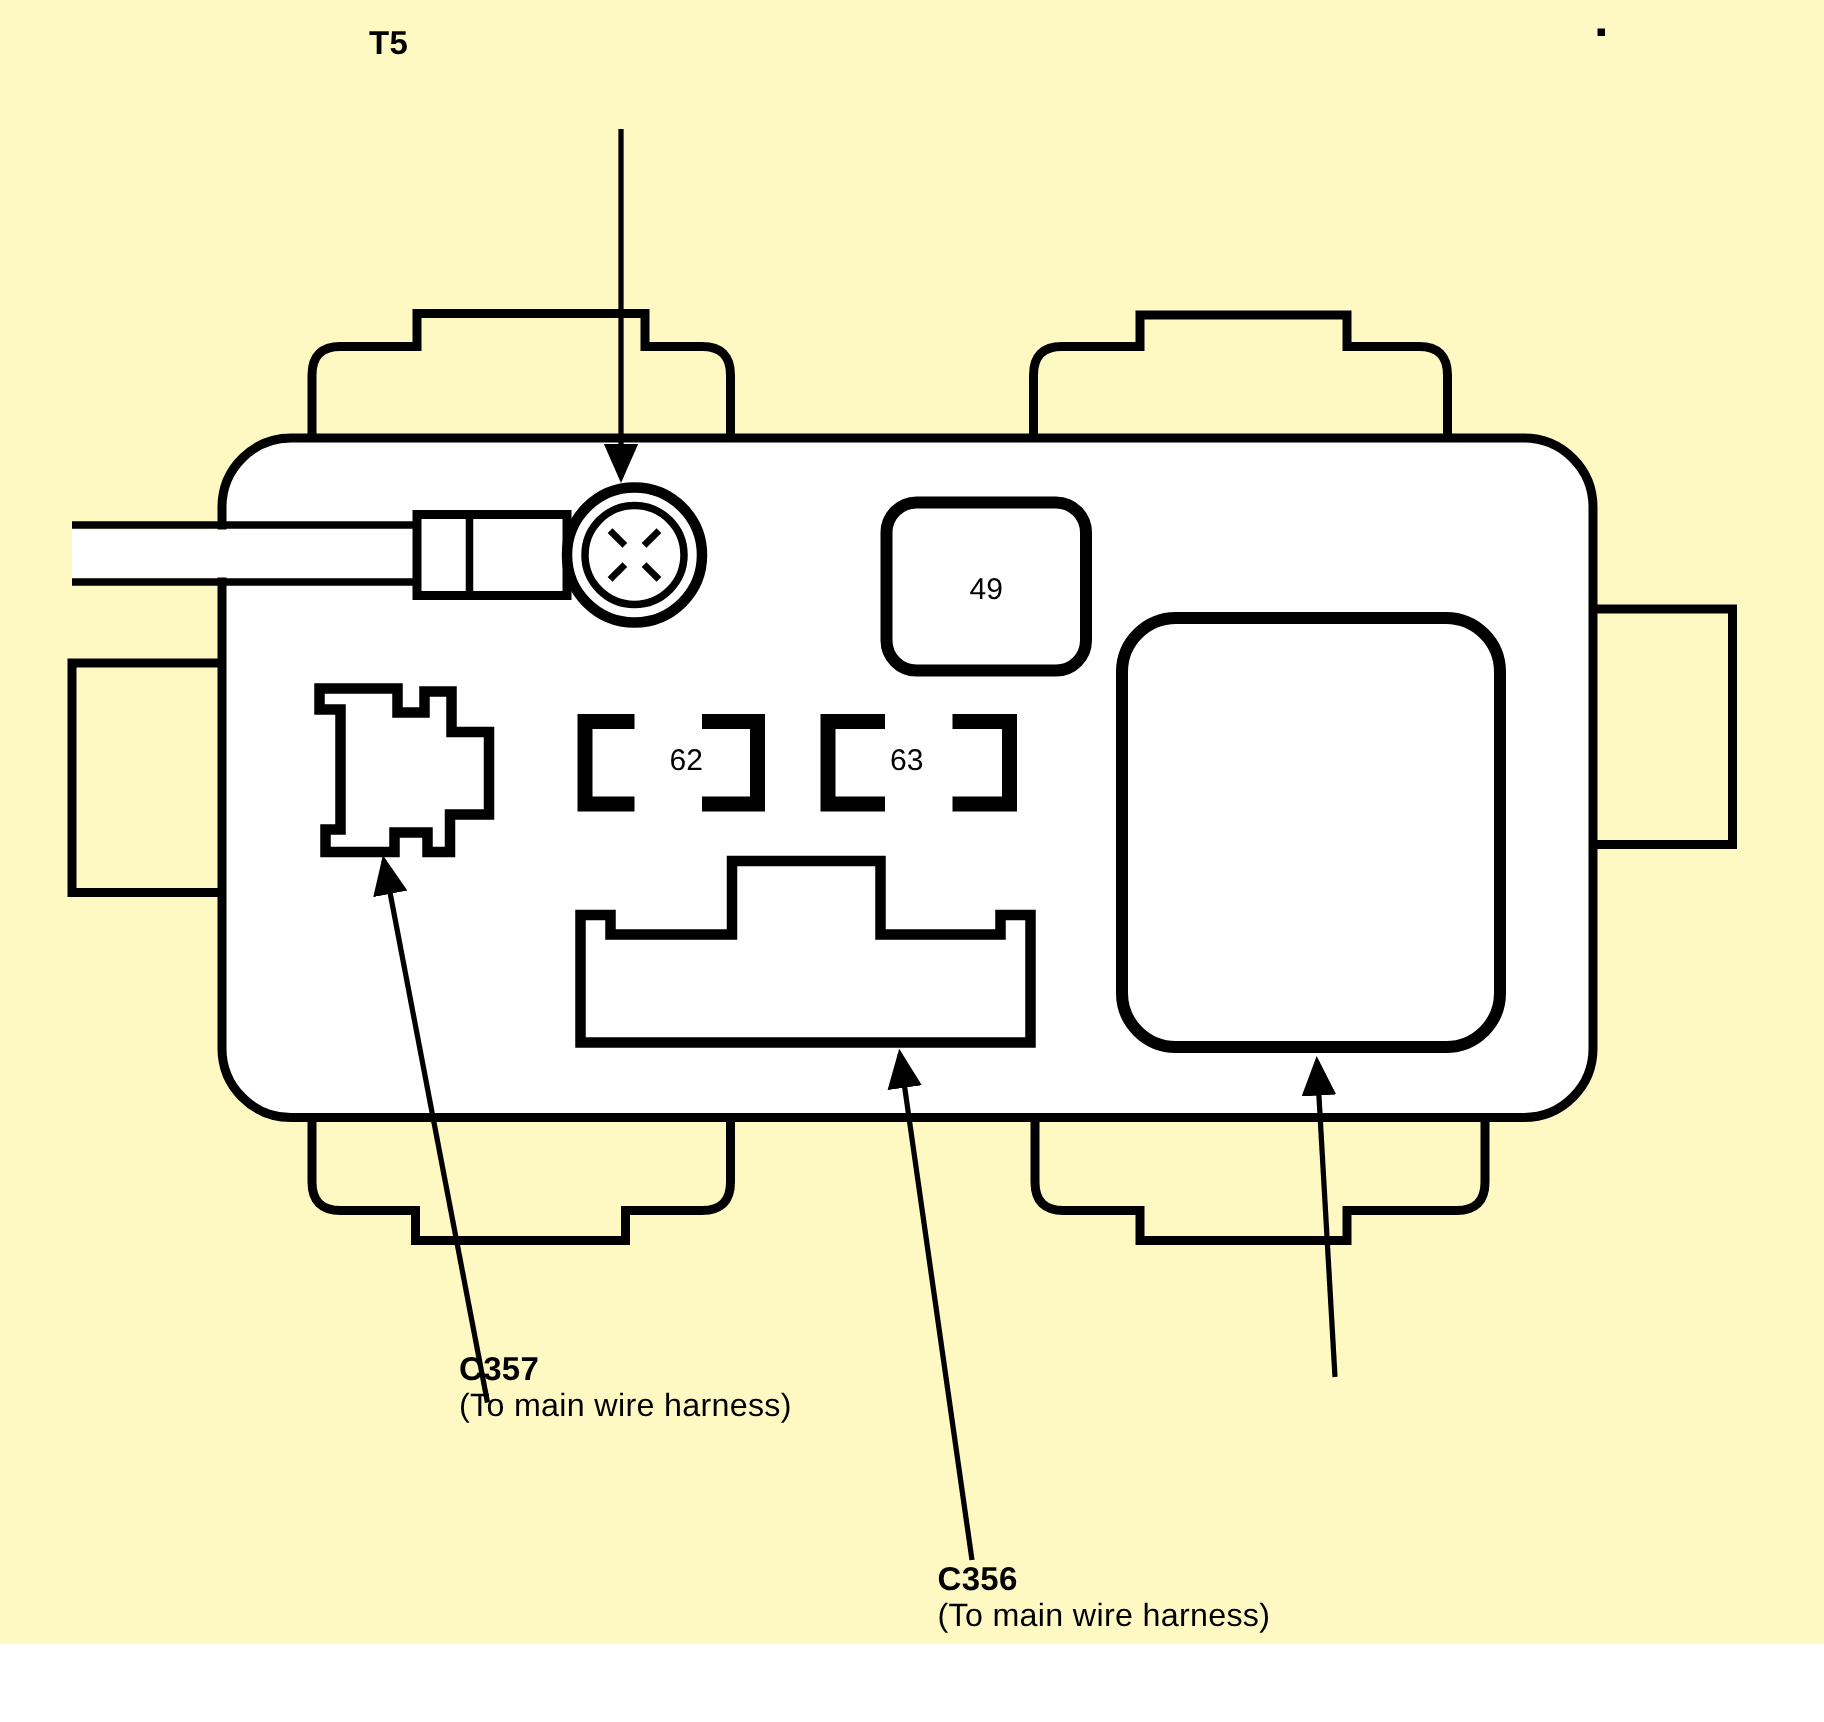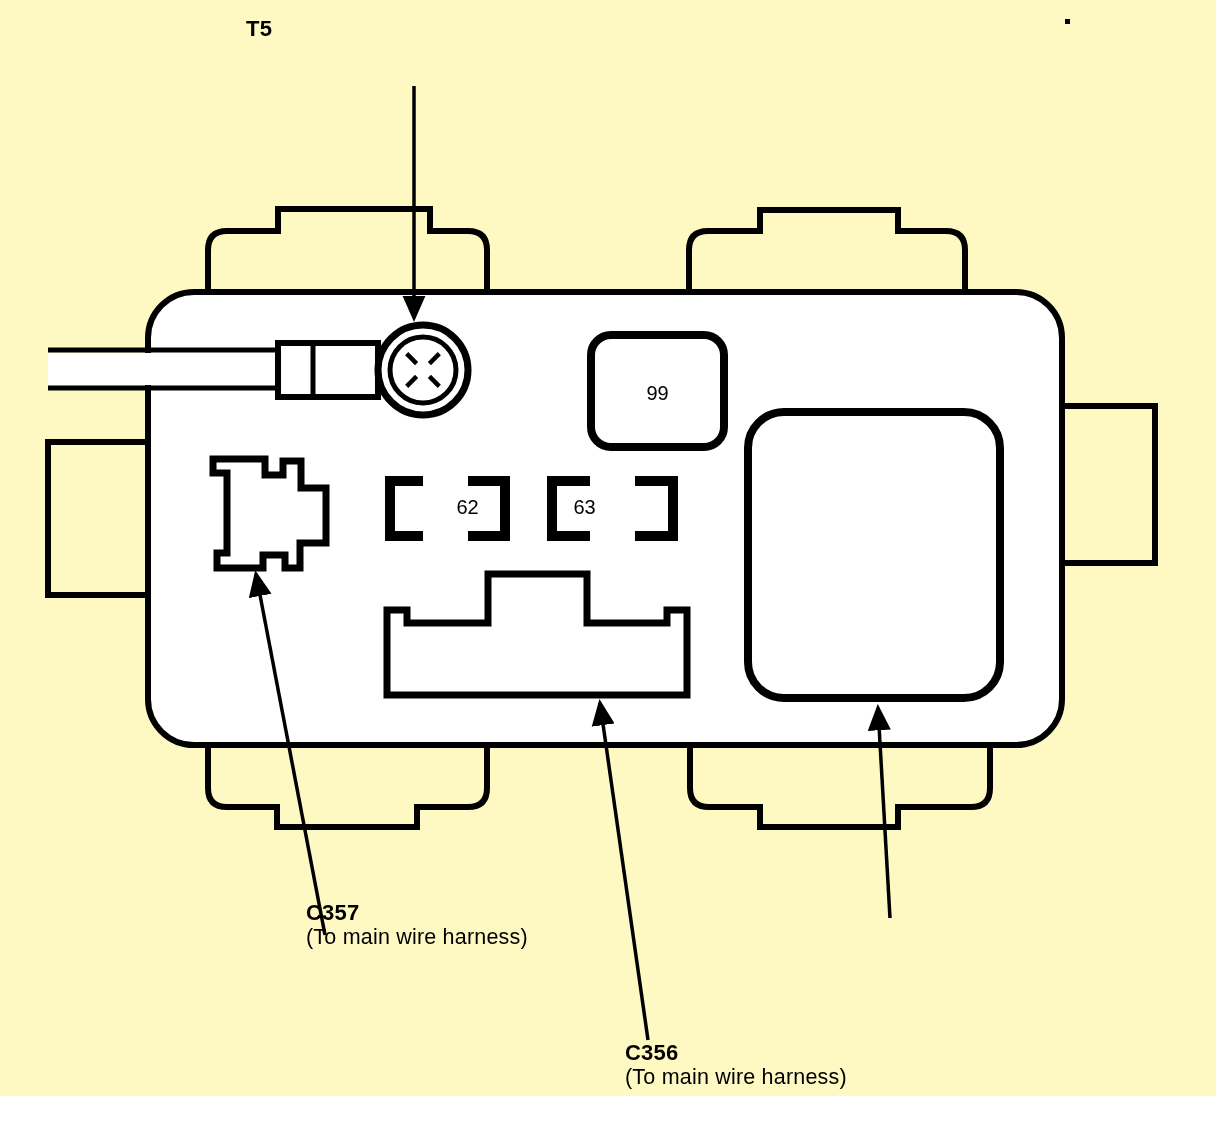--- a/index.html
+++ b/index.html
@@ -101,18 +101,18 @@
     <div class="id">C357</div>
     <div>(To main wire harness)</div>
   </div>
 
   <div class="lbl" style="left:625px;top:1040px">
     <div class="id">C356</div>
     <div>(To main wire harness)</div>
   </div>
 
 
-  <div class="num" style="left:591px;top:337px;width:133px;height:112px">99</div>
-  <div class="num" style="left:405px;top:478px;width:125px;height:58px">62</div>
-  <div class="num" style="left:524px;top:478px;width:121px;height:58px">63</div>
+  <div class="num" style="left:591px;top:337px;width:133px;height:112px">49</div>
+  <div class="num" style="left:395px;top:478px;width:125px;height:58px">62</div>
+  <div class="num" style="left:544px;top:478px;width:121px;height:58px">63</div>
 
   <div class="dot"></div>
 </div>
 
 </body></html>

